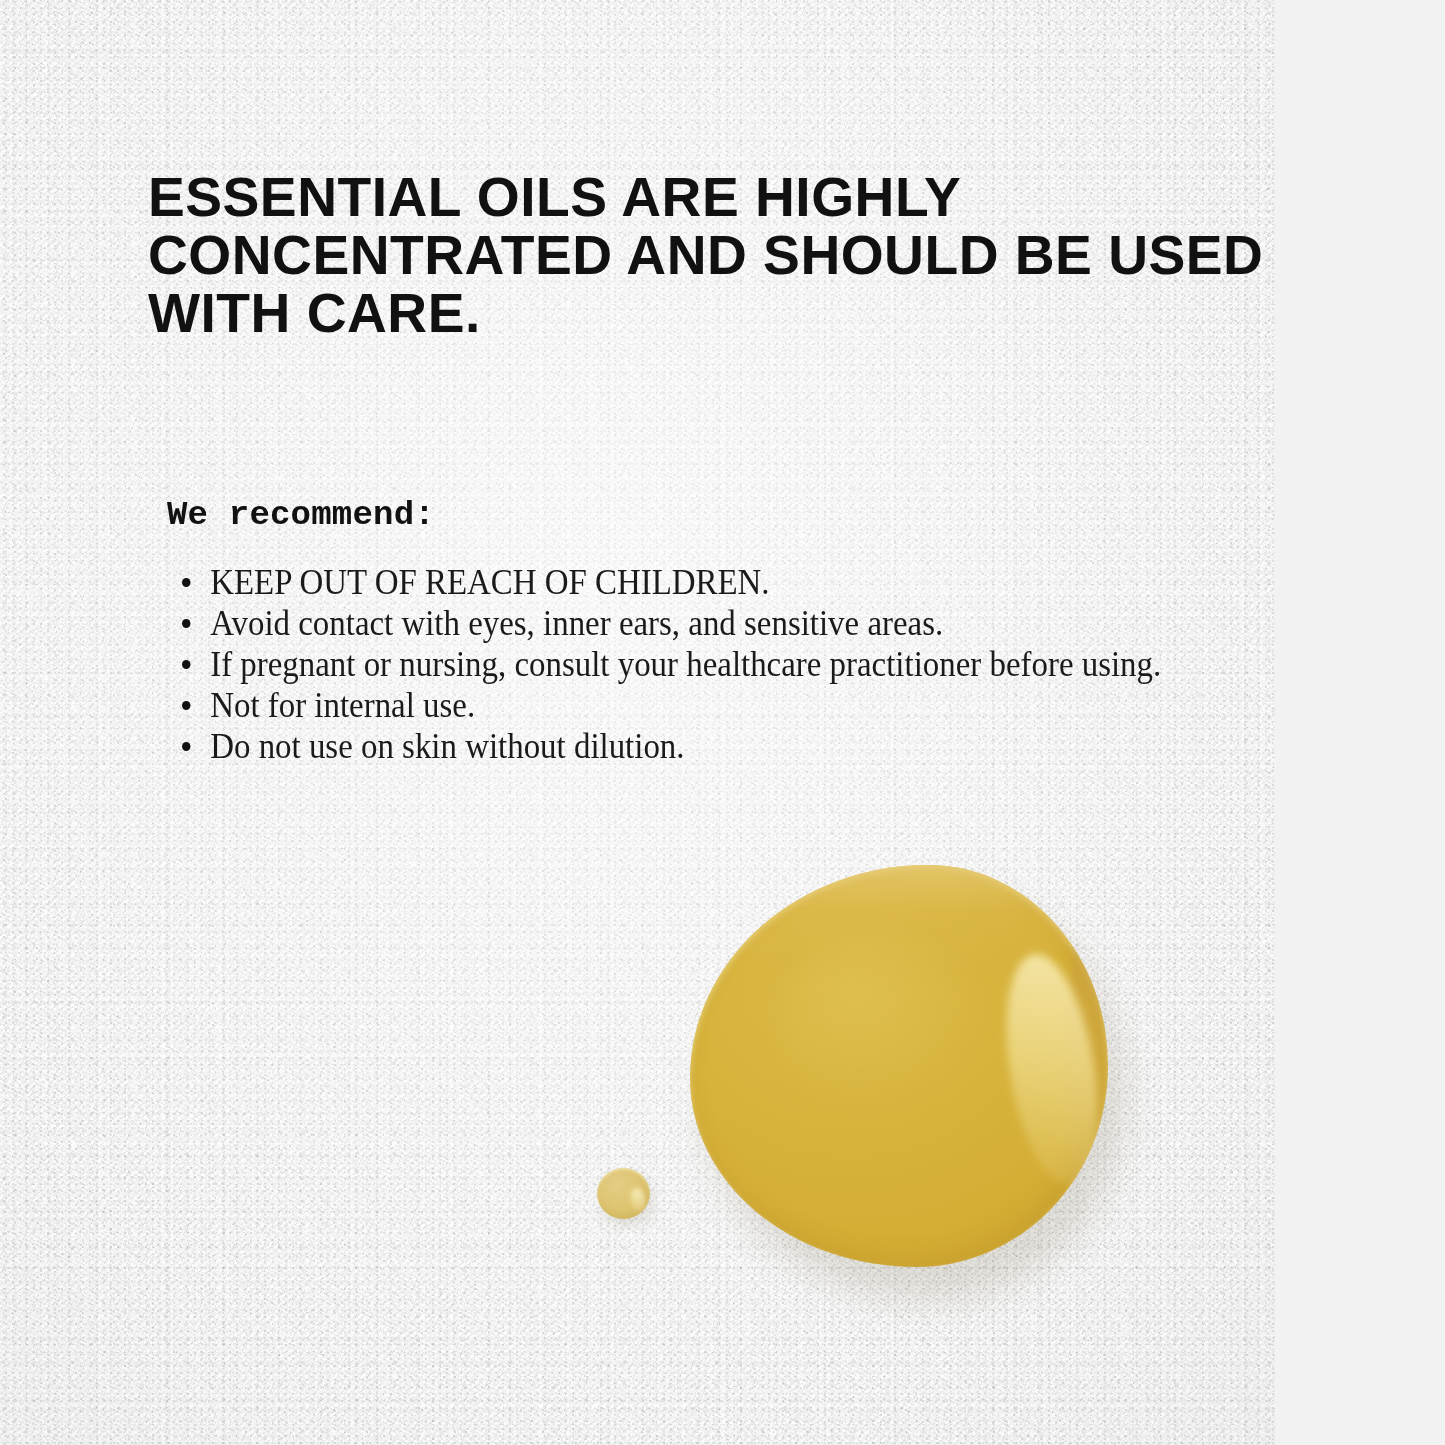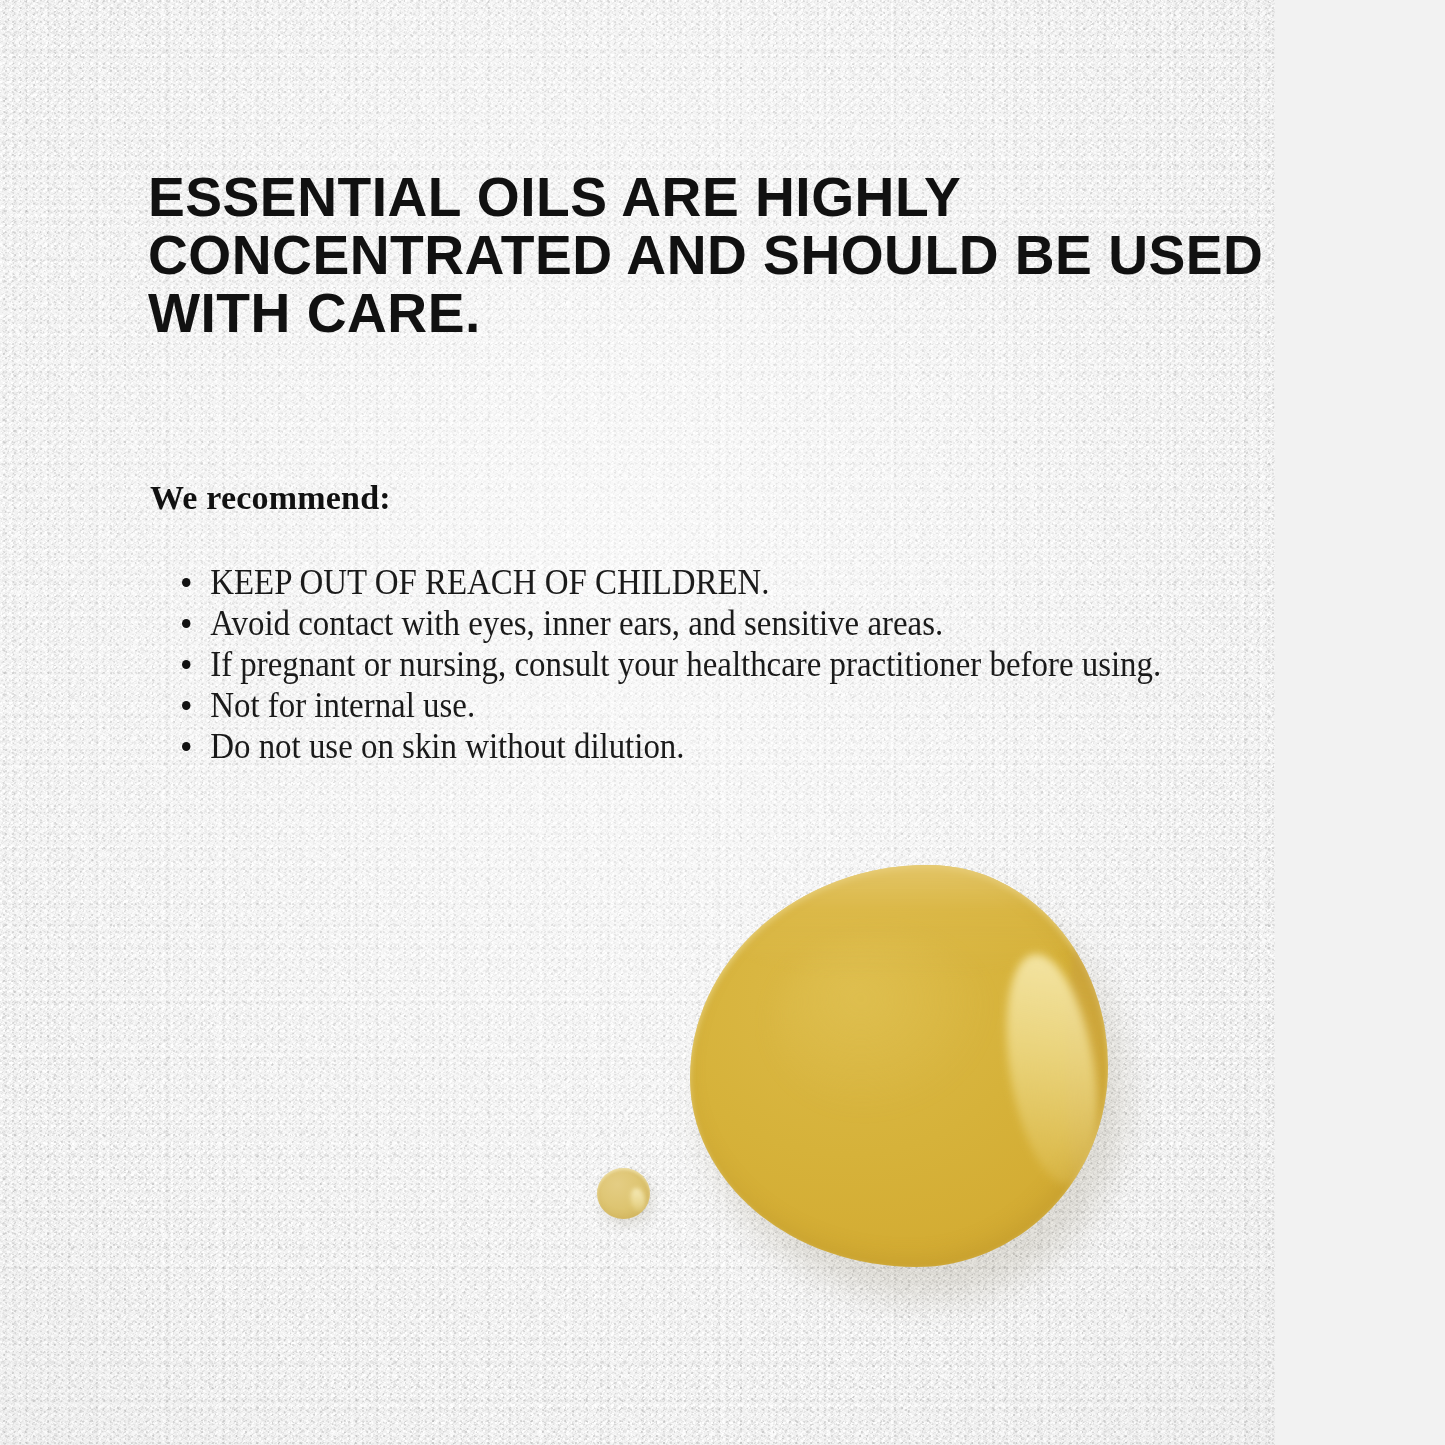--- a/index.html
+++ b/index.html
@@ -83,22 +83,22 @@
     text-transform: uppercase;
     transform: scaleX(.985);
     transform-origin: left top;
   }
 
   
   .subhead {
     position: absolute;
     left: 150px;
     top: 478px;
-    margin: 0;
-    font-family: Liberation Serif, serif;
+    margin: 17px;
+    font-family: Liberation Mono, monospace;
     font-weight: 700;
     font-size: 34px;
     line-height: 40px;
     letter-spacing: .2px;
     color: #111111;
   }
 
   
   .recommend-list {
     position: absolute;

